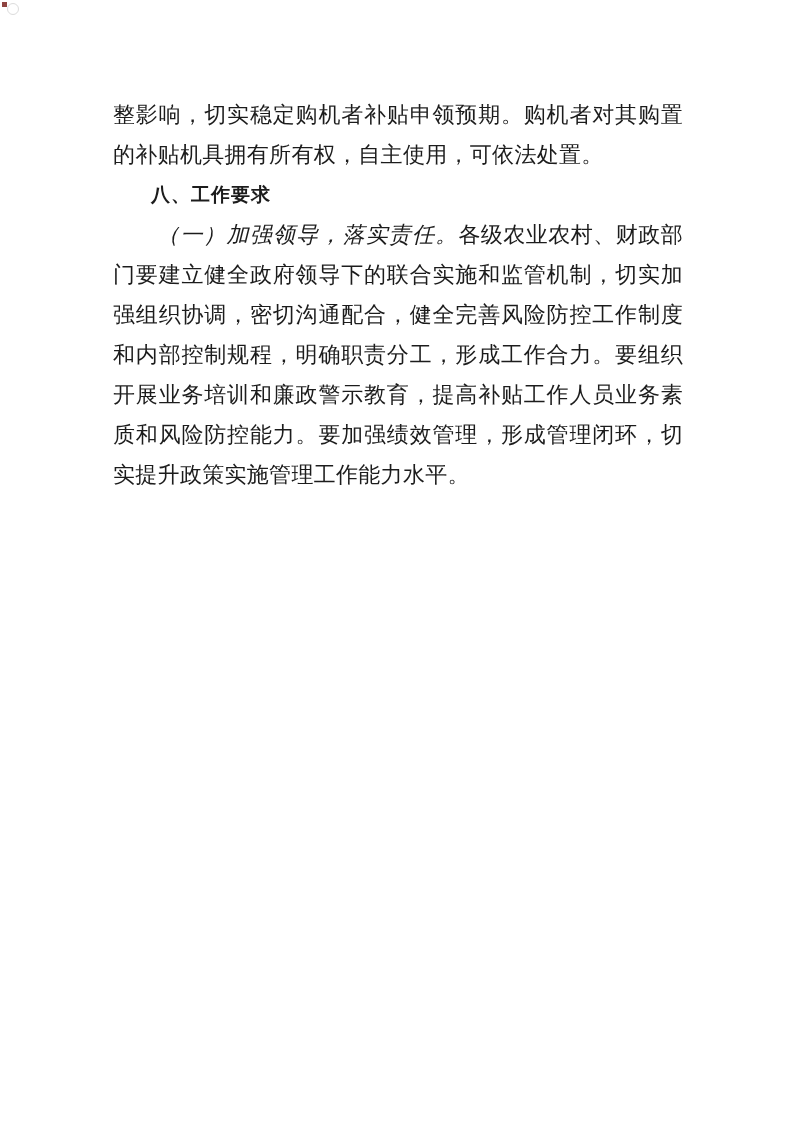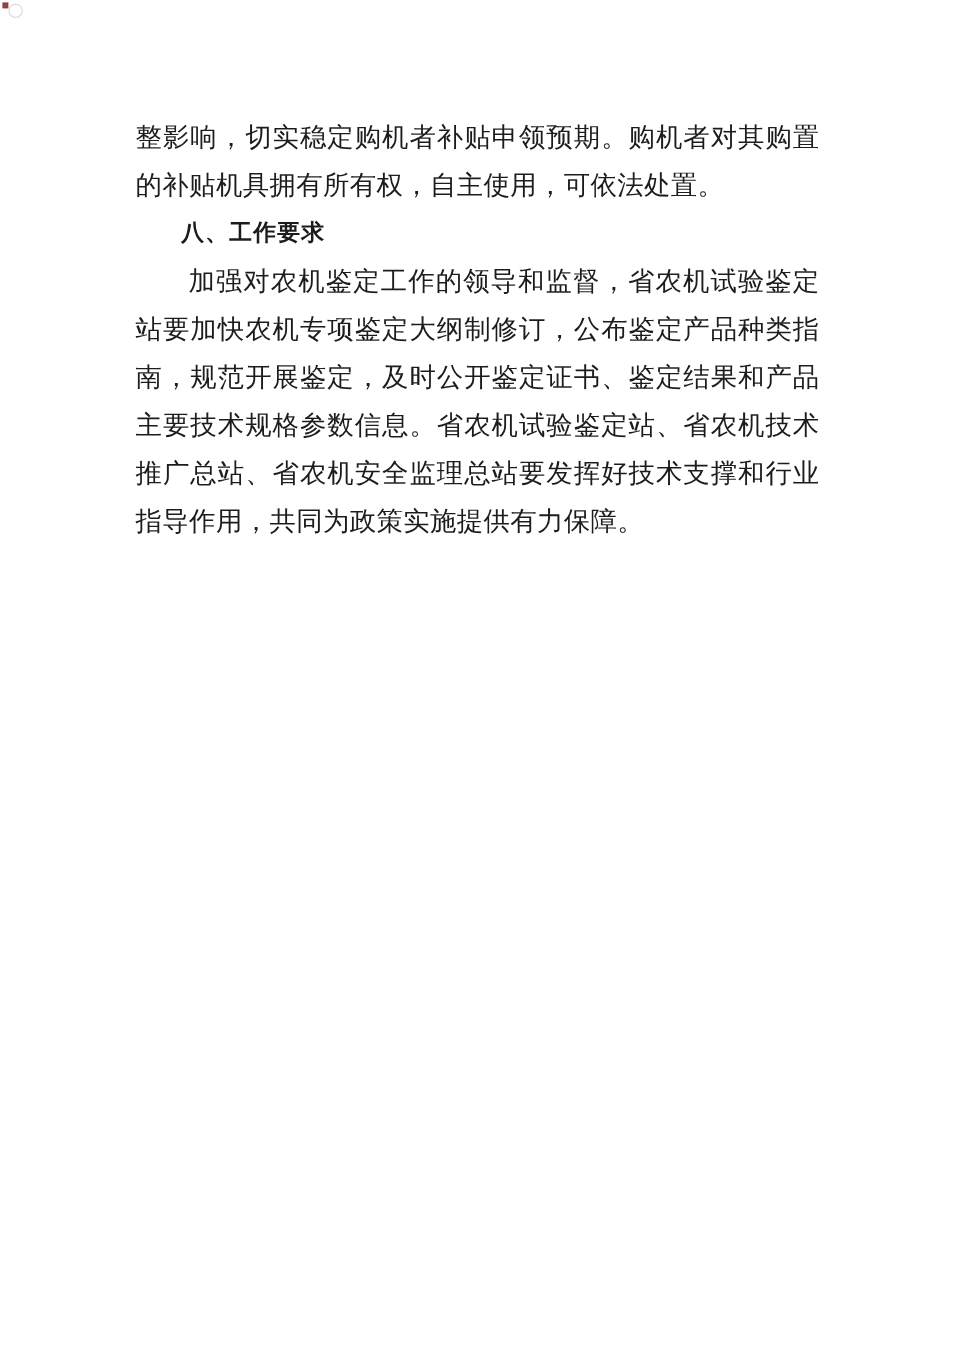--- a/index.html
+++ b/index.html
@@ -94,22 +94,22 @@
 
   <span class="corner-mark"></span>
   <span class="corner-ring"></span>
 
   <div class="content">
 
     <p class="no-indent">整影响，切实稳定购机者补贴申领预期。购机者对其购置的补贴机具拥有所有权，自主使用，可依法处置。</p>
 
     <h2 class="heading">八、工作要求</h2>
 
+    <p><span class="lead-kai">（一）加强领导，落实责任。</span><span>各级农业农村、财政部门要建立健全政府领导下的联合实施和监管机制，切实加强组织协调，密切沟通配合，健全完善风险防控工作制度和内部控制规程，明确职责分工，形成工作合力。要组织开展业务培训和廉政警示教育，提高补贴工作人员业务素质和风险防控能力。要加强绩效管理，形成管理闭环，切实提升政策实施管理工作能力水平。</span></p>
 
-    <p>加强对农机鉴定工作的领导和监督，省农机试验鉴定站要加快农机专项鉴定大纲制修订，公布鉴定产品种类指南，规范开展鉴定，及时公开鉴定证书、鉴定结果和产品主要技术规格参数信息。省农机试验鉴定站、省农机技术推广总站、省农机安全监理总站要发挥好技术支撑和行业指导作用，共同为政策实施提供有力保障。</p>
 
 
 
   </div>
 
   <div class="footer">
     <span class="page-number">— 11 —</span>
   </div>
 
 </div>

